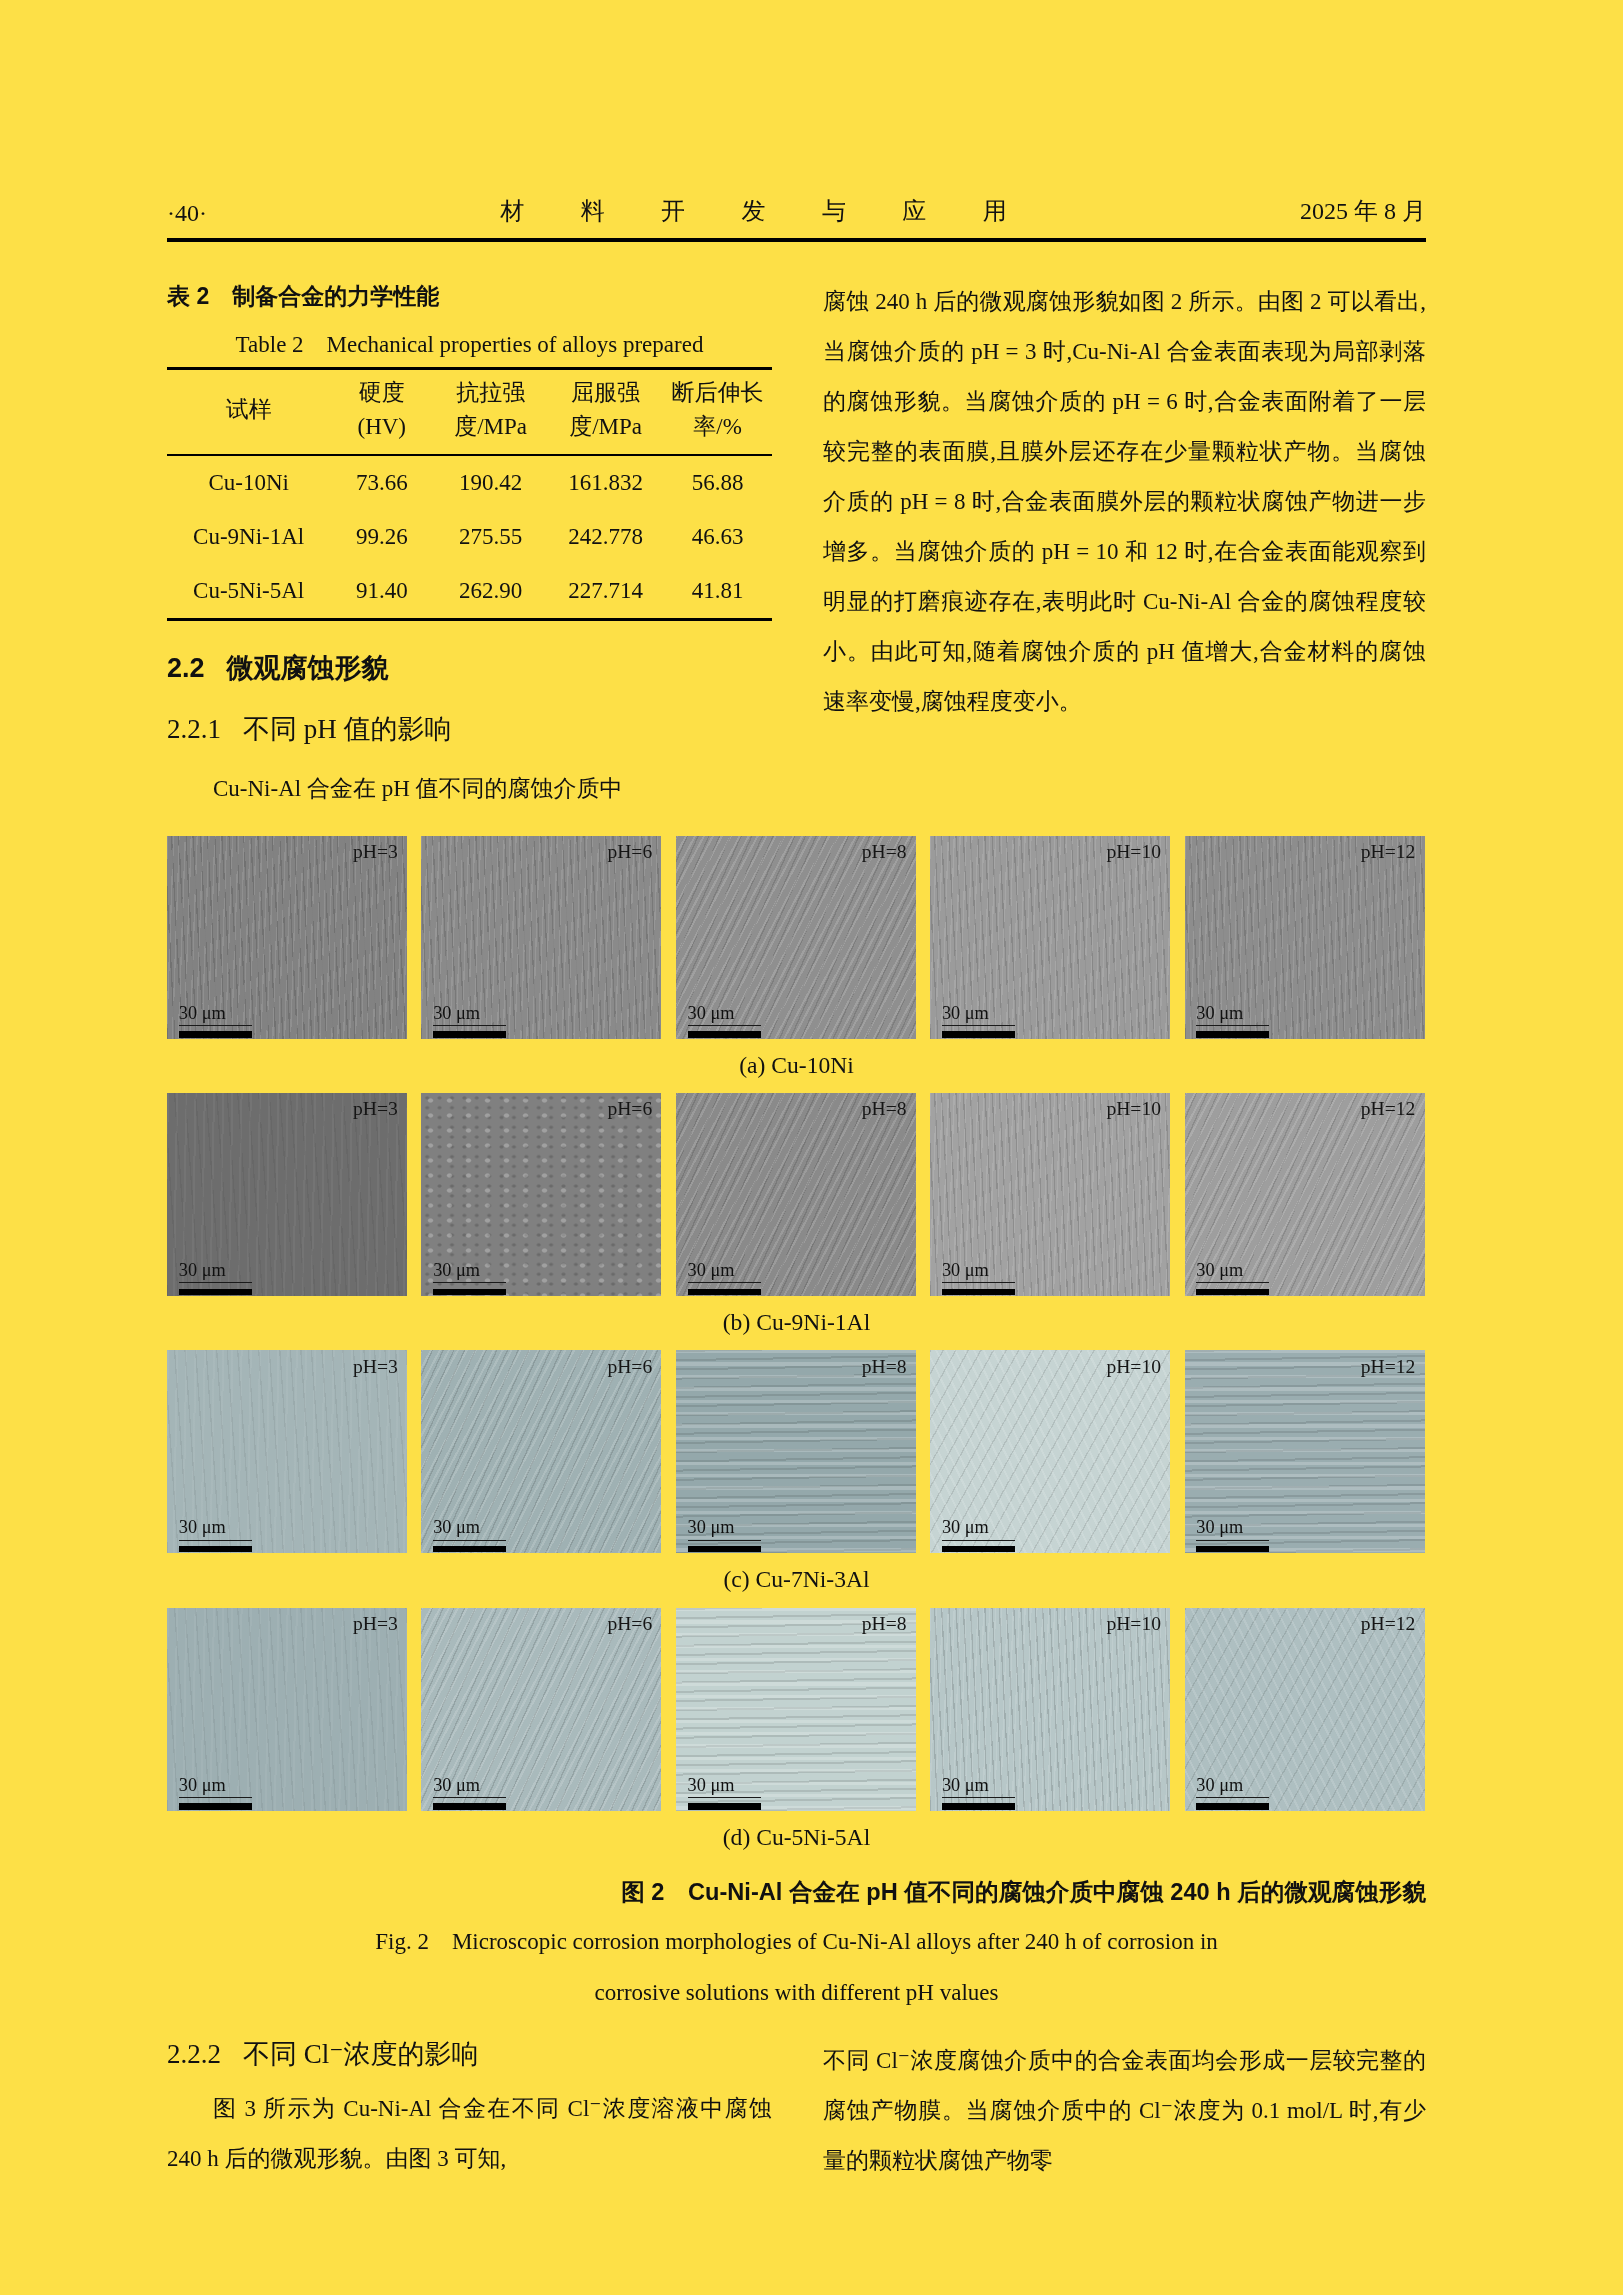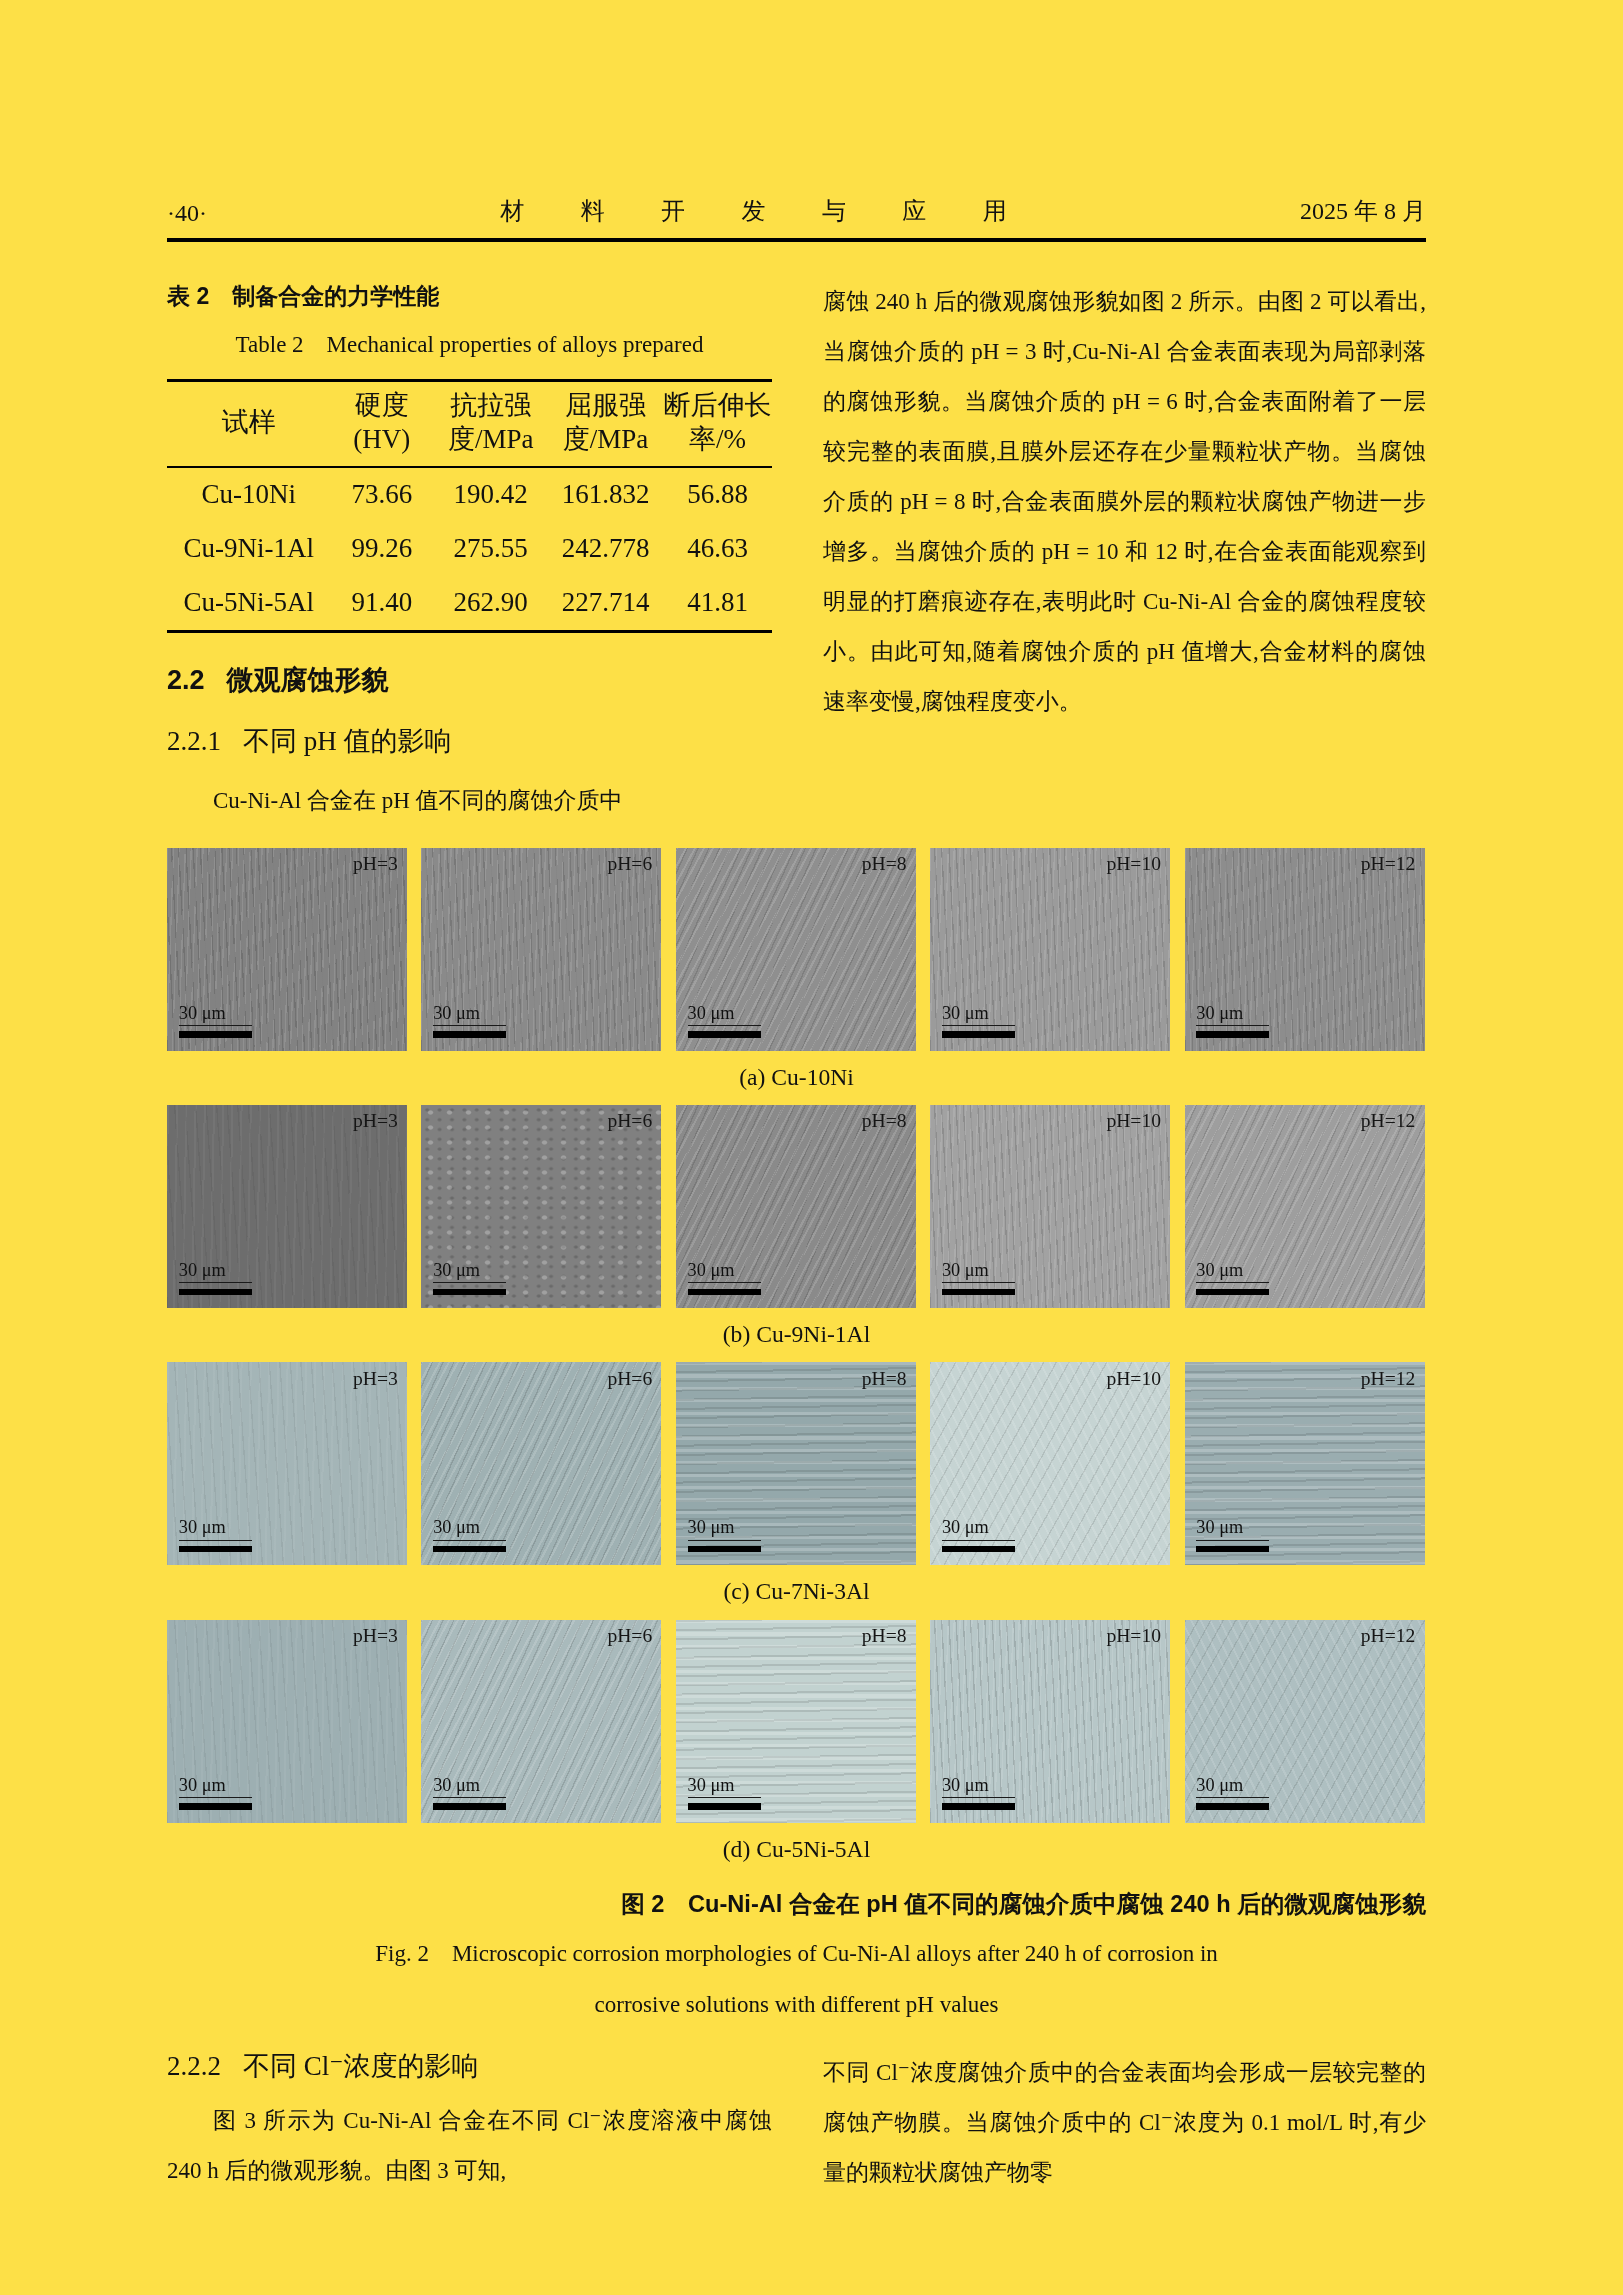--- a/index.html
+++ b/index.html
@@ -18,38 +18,38 @@
   .col-l{width:605px;margin-right:51px;flex:none;}
   .col-r{width:603px;flex:none;}
 
   .body-text{font-size:23px;line-height:50px;text-align:justify;margin:0;}
   .indent{text-indent:2em;}
 
   
   .tbl-cap-zh{font-family:"Liberation Sans","DejaVu Sans",sans-serif;font-weight:bold;
               font-size:23px;text-align:left;margin-top:3.9px;}
   .tbl-cap-en{font-size:23px;text-align:center;margin-top:17px;}
-  table.t3{width:100%;border-collapse:collapse;margin-top:19px;font-size:27px;
+  table.t3{width:100%;border-collapse:collapse;margin-top:7px;font-size:23px;
            border-top:3.9px solid #000;border-bottom:3.9px solid #000;}
   table.t3 th{font-weight:normal;padding:6.5px 0 9.2px 0;border-bottom:2px solid #000;}
   table.t3 th .l{display:block;line-height:34px;}
   table.t3 td{text-align:center;height:52px;vertical-align:middle;}
   .cw1{width:27%;} .cw2{width:17%;font-family:Liberation Serif, serif;} .cw3{width:19%;} .cw4{width:19%;} .cw5{width:18%;}
 
   .h2{font-family:"Liberation Sans","DejaVu Sans",sans-serif;font-weight:bold;
       font-size:27px;margin-top:29px;}
   .h3{font-size:27px;margin-top:25px;}
   .h2 .num,.h3 .num{margin-right:22px;}
 
   
   .fig{margin-top:22px;}
   .fig-row{display:flex;gap:14.4px;}
   .sem{position:relative;width:240px;height:203px;flex:none;background:#8a8a8a;}
   .ph{position:absolute;top:5.2px;right:9.2px;font-size:19.6px;color:#151515;}
-  .scale{position:absolute;left:11.8px;bottom:13px;display:flex;flex-direction:column;}
+  .scale{position:absolute;left:11.8px;bottom:1px;display:flex;flex-direction:column;}
   .scale-text{font-size:18.3px;color:#101010;border-bottom:1.3px solid #1a1a1a;padding-bottom:1.3px;}
   .scale-bar{width:73px;height:6.5px;background:#000;margin-top:5.2px;}
   .fig-row-cap{text-align:center;font-size:23.6px;margin:13px 0 14.4px 0;}
 
   
   .tx-v{background-image:
      repeating-linear-gradient(92deg, rgba(255,255,255,.11) 0 1.3px, rgba(255,255,255,0) 1.3px 5.9px),
      repeating-linear-gradient(87deg, rgba(0,0,0,.13) 0 1.3px, rgba(0,0,0,0) 1.3px 7.2px);}
   .tx-d{background-image:
      repeating-linear-gradient(118deg, rgba(255,255,255,.15) 0 2px, rgba(255,255,255,0) 2px 7.9px),

